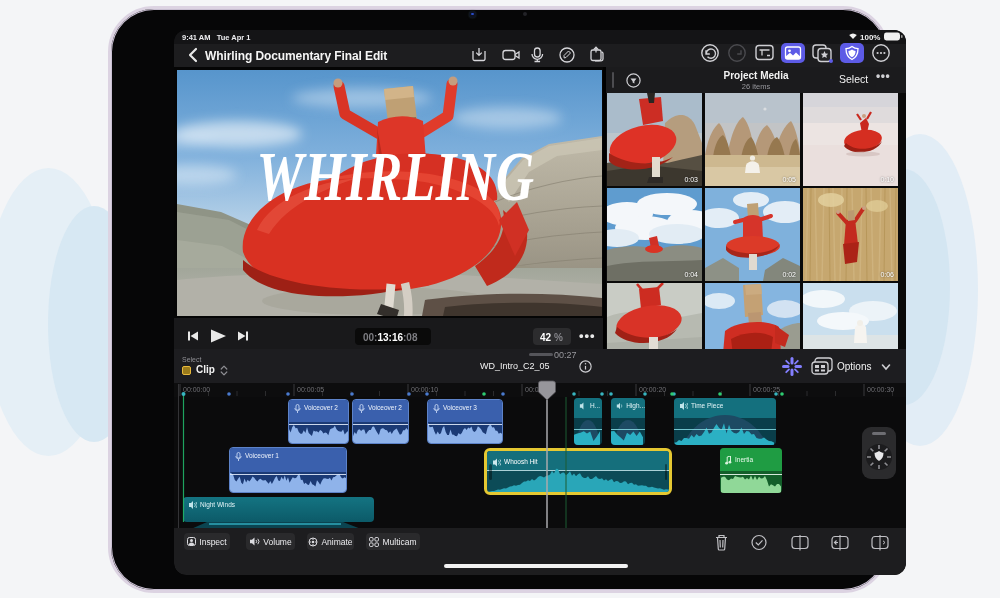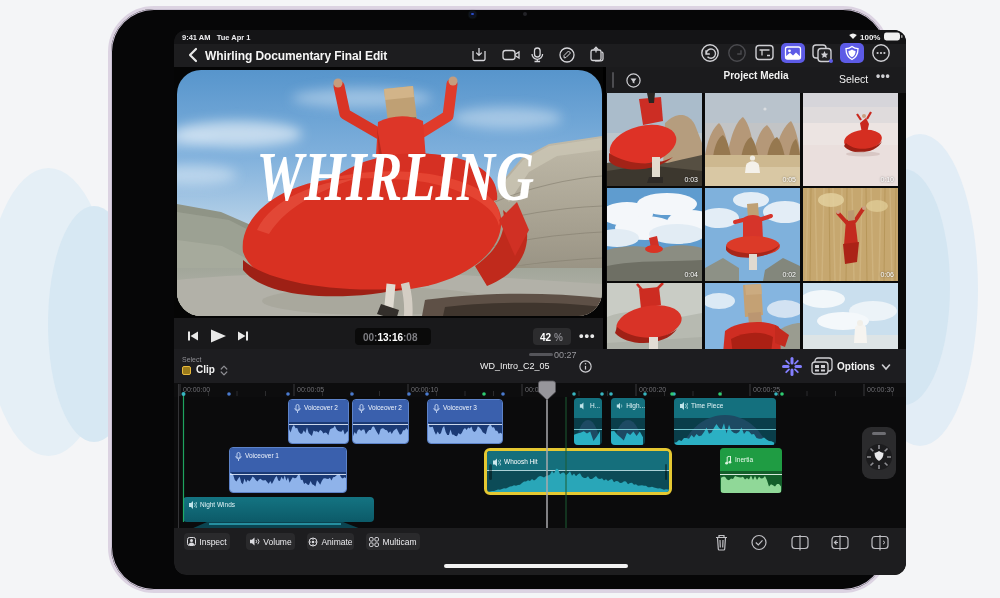--- a/index.html
+++ b/index.html
@@ -113,21 +113,21 @@
       <path d="M153,4.5 C155,6 157.5,6.6 159,6.7 C159,12 157,15.5 153,17.5 C149,15.5 147,12 147,6.7 C148.5,6.6 151,6 153,4.5 Z" fill="none" stroke="#fff" stroke-width="1.3"></path>
       <path d="M153,7.5 C154,8.3 155.5,8.8 156.6,8.9 C156.5,12 155.3,14 153,15.3 C150.7,14 149.5,12 149.4,8.9 C150.5,8.8 152,8.3 153,7.5 Z" fill="#fff"></path>
 
       <circle cx="182" cy="11" r="8.2" stroke="#cfcfd3" stroke-width="1.4" fill="none"></circle>
       <circle cx="178.6" cy="11" r="1.1" fill="#cfcfd3"></circle>
         <circle cx="182" cy="11" r="1.1" fill="#cfcfd3"></circle>
         <circle cx="185.4" cy="11" r="1.1" fill="#cfcfd3"></circle>
     </svg>
 
     <div class="abs" style="left:138px; top:67px; width:429px; height:251px; background:#050505;"></div>
-    <div id="viewer" class="abs" style="left:141px; top:70px; width:425px; height:246px; overflow:hidden;border-radius:24px;">
+    <div id="viewer" class="abs" style="left:141px; top:70px; width:425px; height:246px; overflow:hidden;">
       <svg width="425" height="246" viewBox="0 0 425 246">
         <defs>
           <linearGradient id="sky" x1="0" y1="0" x2="0" y2="1">
             <stop offset="0" stop-color="#5795cc"></stop>
               <stop offset="0.5" stop-color="#7fb0dc"></stop>
               <stop offset="1" stop-color="#c2d8ea"></stop>
           </linearGradient>
           <linearGradient id="mound" x1="0" y1="0" x2="0" y2="1">
             <stop offset="0" stop-color="#c0baa9"></stop>
               <stop offset="0.55" stop-color="#a49e8e"></stop>
@@ -221,20 +221,21 @@
 
     <div class="abs" style="left:570px; top:67px; width:300px; height:282px; background:#0a0a0a;"></div>
     <div class="abs" style="left:570px; top:67px; width:300px; height:26px; background:#1b1b1d;"></div>
 
     <div class="abs" style="left:576px; top:72px; width:2px; height:16px; background:#4c4c50; border-radius:1px;"></div>
     <svg class="abs" style="left:590px; top:73px;" width="15" height="15" viewBox="0 0 15 15">
       <circle cx="7.5" cy="7.5" r="6.6" stroke="#cfcfd3" stroke-width="1.2" fill="none"></circle>
       <path d="M4.5,5.5 L10.5,5.5 L8.4,8.2 L8.4,10.6 L6.6,9.6 L6.6,8.2 Z" fill="#cfcfd3"></path>
     </svg>
     <div class="t" style="left:570px; top:70px; width:300px; text-align:center; font-size:10px; font-weight:bold; color:#f2f2f2;">Project Media</div>
+    <div class="t" style="left:570px; top:82px; width:300px; text-align:center; font-size:7.5px; color:#98989d;">26 items</div>
     <div class="t" style="left:803px; top:73px; font-size:10.5px; color:#f2f2f2;">Select</div>
     <div class="t" style="left:840px; top:69px; font-size:12px; font-weight:bold; color:#cfcfd3; letter-spacing:0.5px;">•••</div>
 
     <div class="thumb" style="left:571px; top:93px;">
       <svg width="95" height="93" viewBox="0 0 95 93">
         <rect width="95" height="93" fill="#aabccb"></rect>
         <rect y="40" width="95" height="53" fill="#bcc6cc"></rect>
         <path d="M58,30 C70,18 82,20 88,32 L95,50 L95,93 L55,93 Z" fill="#b59d7e"></path>
         <path d="M0,70 L30,64 L60,70 L95,62 L95,93 L0,93 Z" fill="#564f42"></path>
         <path d="M0,78 L40,72 L95,78 L95,93 L0,93 Z" fill="#3c372e"></path>
@@ -417,21 +418,21 @@
     </svg>
 
     <svg class="abs" style="left:775px; top:357px;" width="22" height="19" viewBox="0 0 22 19">
       <rect x="4" y="1" width="17" height="13" rx="3" stroke="#cfcfd3" stroke-width="1.3" fill="none"></rect>
       <rect x="1" y="5" width="16" height="12" rx="3" fill="#1d1d20" stroke="#cfcfd3" stroke-width="1.3"></rect>
       <rect x="4" y="8" width="4" height="3" fill="#cfcfd3"></rect>
         <rect x="10" y="8" width="4" height="3" fill="#cfcfd3"></rect>
       <rect x="4" y="12.5" width="4" height="2" fill="#cfcfd3"></rect>
         <rect x="10" y="12.5" width="4" height="2" fill="#cfcfd3"></rect>
     </svg>
-    <div class="t" style="left:801px; top:361px; font-size:10px; font-weight:bold; color:#f2f2f2;">Options</div>
+    <div class="t" style="left:801px; top:361px; font-size:10px; font-weight:normal; color:#f2f2f2;">Options</div>
     <svg class="abs" style="left:845px; top:363px;" width="10" height="8" viewBox="0 0 10 8">
       <path d="M1.5,2 L5,6 L8.5,2" stroke="#cfcfd3" stroke-width="1.6" fill="none" stroke-linecap="round"></path>
     </svg>
 
     <div class="abs" style="left:138px; top:383px; width:732px; height:14px; background:#0d0d0e;"></div>
     <svg class="abs" style="left:138px; top:383px;" width="732" height="14" viewBox="0 0 732 14">
       <g stroke="#3a3a3c" stroke-width="1">
         <path d="M6,1 L6,13 M120,1 L120,13 M234,1 L234,13 M348,1 L348,13 M462,1 L462,13 M576,1 L576,13 M690,1 L690,13"></path>
       </g>
       <g stroke="#2c2c2e" stroke-width="1">

